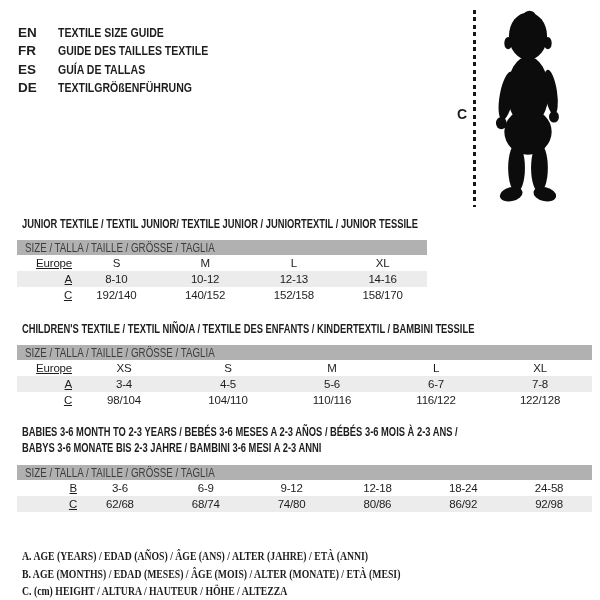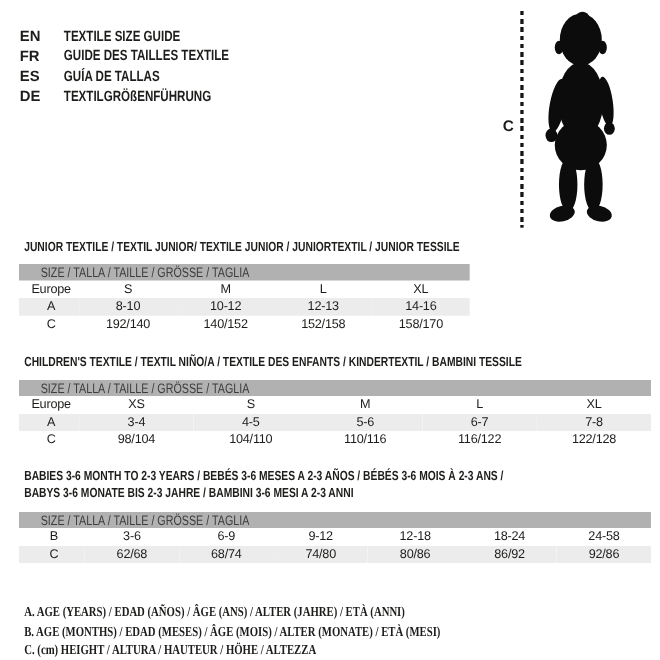--- a/index.html
+++ b/index.html
@@ -28,22 +28,22 @@
   #title-children { left:22px; top:321px; }
   #title-babies { left:22px; top:424px; }
 
   
   table.size { position:absolute; border-collapse:collapse; table-layout:fixed; }
   #table-junior { left:17px; top:240px; width:410px; }
   #table-children { left:17px; top:345px; width:575px; }
   #table-babies { left:17px; top:465px; width:575px; }
   td { font-size:11.5px; height:16px; padding:0; text-align:center; overflow:hidden;
        letter-spacing:-0.2px; white-space:nowrap; }
-  td.rowlabel { text-align:center; padding-left:4px; }
-  tr.band td { background:#b1b1b1; height:15px; text-align:left; padding-left:20px;
+  td.rowlabel { text-align:right; padding-left:4px;text-decoration:underline; }
+  tr.band td { background:#b1b1b1; height:15px; text-align:left; padding-left:8px;
        color:#3d3d3d; font-size:12.5px; letter-spacing:0; }
   tr.stripe td { background:#ececec; }
 
   
   .legend { position:absolute; left:22px; top:548px; font-weight:700; font-size:12.5px; }
   .legend-line { height:17.5px; line-height:17.5px;font-family:Liberation Serif, serif; }
 </style>
 </head>
 <body>
 
@@ -196,21 +196,21 @@
     <td>18-24</td>
     <td>24-58</td>
   </tr>
   <tr class="stripe">
     <td class="rowlabel">C</td>
     <td>62/68</td>
     <td>68/74</td>
     <td>74/80</td>
     <td>80/86</td>
     <td>86/92</td>
-    <td>92/86</td>
+    <td>92/98</td>
   </tr>
 </tbody>
   </table>
 
 <div class="legend">
   <div class="legend-line"><span class="cx">A. AGE (YEARS) / EDAD (AÑOS) / ÂGE (ANS) / ALTER (JAHRE) / ETÀ (ANNI)</span></div>
   <div class="legend-line"><span class="cx">B. AGE (MONTHS) / EDAD (MESES) / ÂGE (MOIS) / ALTER (MONATE) / ETÀ (MESI)</span></div>
   <div class="legend-line"><span class="cx">C. (cm) HEIGHT / ALTURA / HAUTEUR / HÖHE / ALTEZZA</span></div>
 </div>
 

